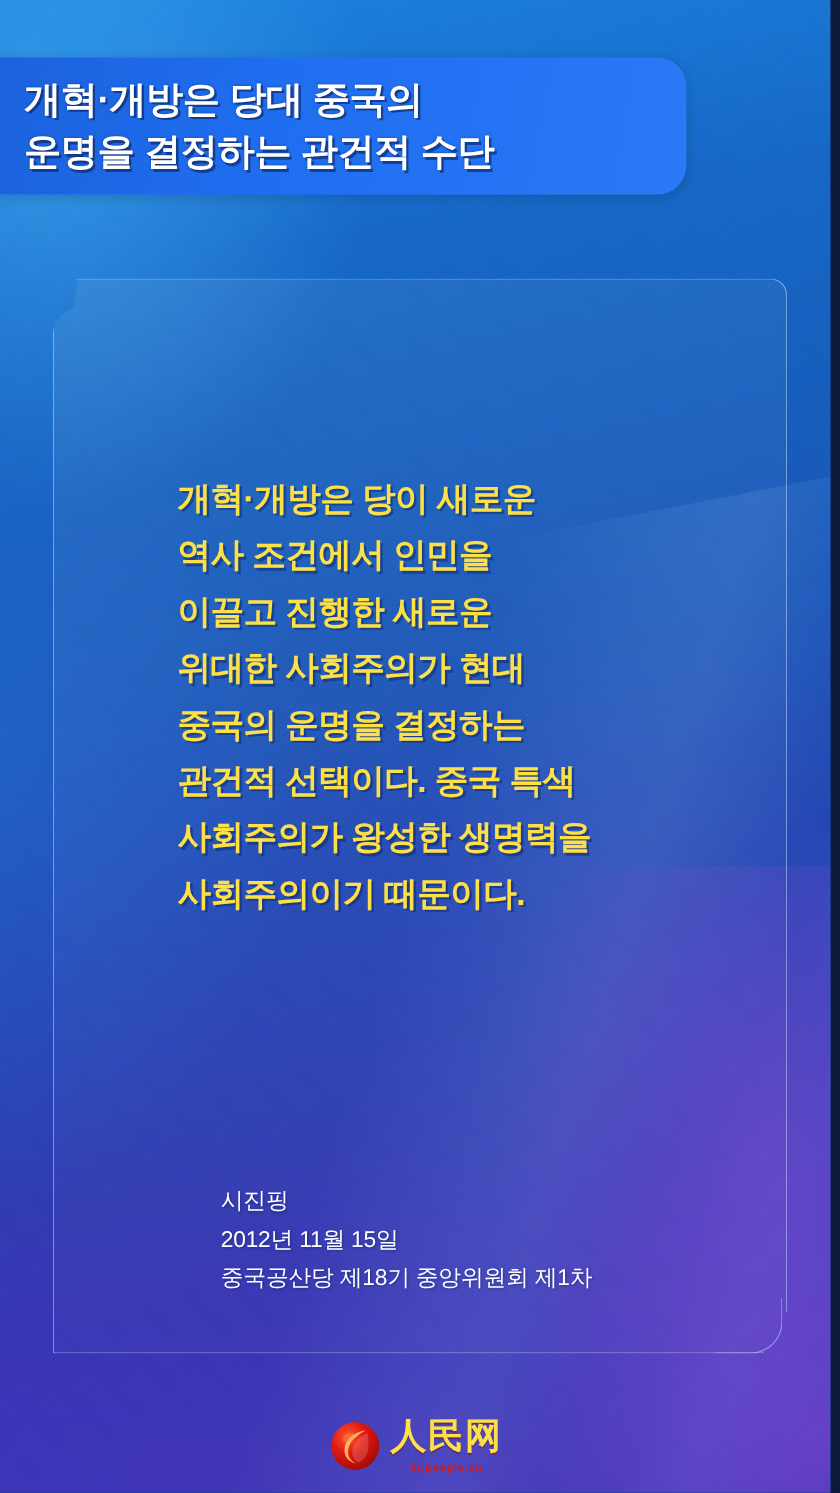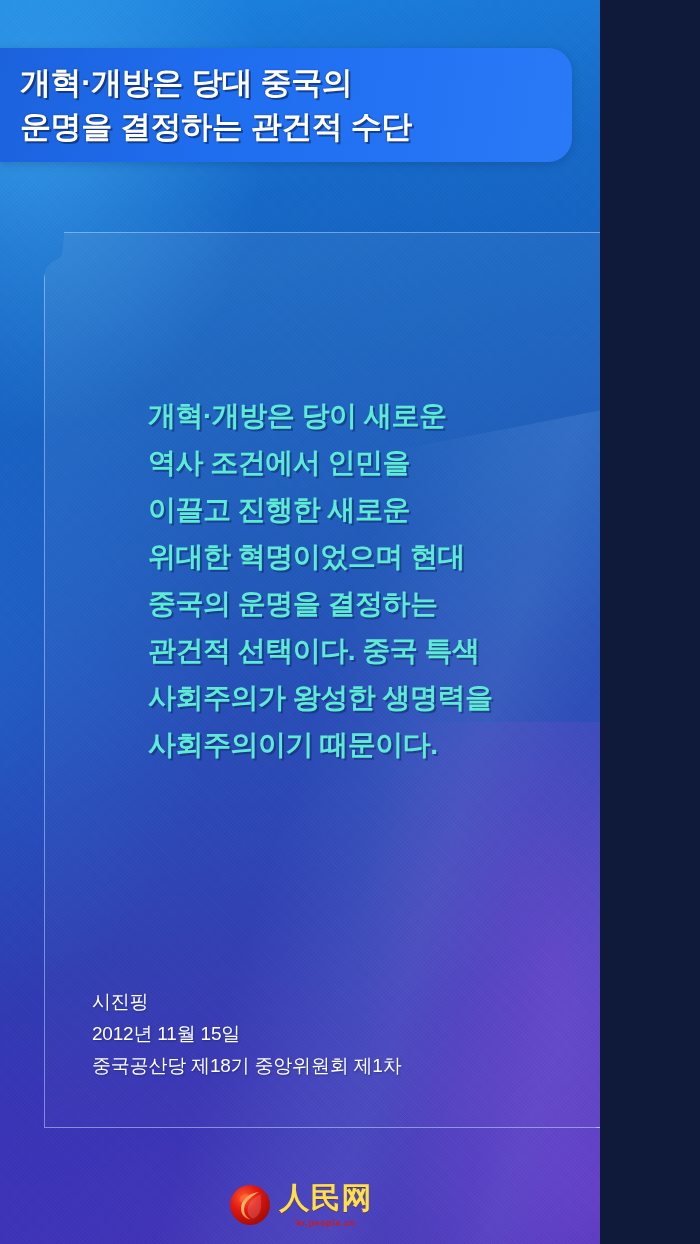--- a/index.html
+++ b/index.html
@@ -2,21 +2,21 @@
 <html><head>
 <meta charset="utf-8">
 <style>
   html, body {
     margin: 0;
     padding: 0;
     background: #0f1a3a;
   }
   #poster {
     position: relative;
-    width: 600px;
+    width: 692px;
     height: 1244px;
     overflow: hidden;
     font-family: "Liberation Sans", "DejaVu Sans", sans-serif;
     background: #1767cf;
   }
 
   
   .bg-base {
     position: absolute;
     inset: 0;
@@ -150,21 +150,21 @@
     border-radius: 0 0 26px 0;
     box-sizing: border-box;
   }
 
   
   .quote-body {
     position: absolute;
     left: 148px;
     top: 392px;
     width: 480px;
-    color: #5eead4;
+    color: #fde047;
     font-size: 28px;
     font-weight: bold;
     line-height: 47px;
     letter-spacing: -0.5px;
     text-shadow: 2px 2px 0 rgba(14,42,105,0.55);
   }
   .quote-body .qline {
     white-space: nowrap;
     display: block;
   }
@@ -242,21 +242,21 @@
   </div>
 
   <div class="quote-card"></div>
 
   <div class="card-corner-br"></div>
 
   <div class="quote-body">
     <span class="qline">개혁·개방은 당이 새로운</span>
     <span class="qline">역사 조건에서 인민을</span>
     <span class="qline">이끌고 진행한 새로운</span>
-    <span class="qline">위대한 혁명이었으며 현대</span>
+    <span class="qline">위대한 사회주의가 현대</span>
     <span class="qline">중국의 운명을 결정하는</span>
     <span class="qline">관건적 선택이다. 중국 특색</span>
     <span class="qline">사회주의가 왕성한 생명력을</span>
     <span class="qline">사회주의이기 때문이다.</span>
   </div>
 
   <div class="attribution">
     <span class="aline">시진핑</span>
     <span class="aline">2012년 11월 15일</span>
     <span class="aline">중국공산당 제18기 중앙위원회 제1차</span>

